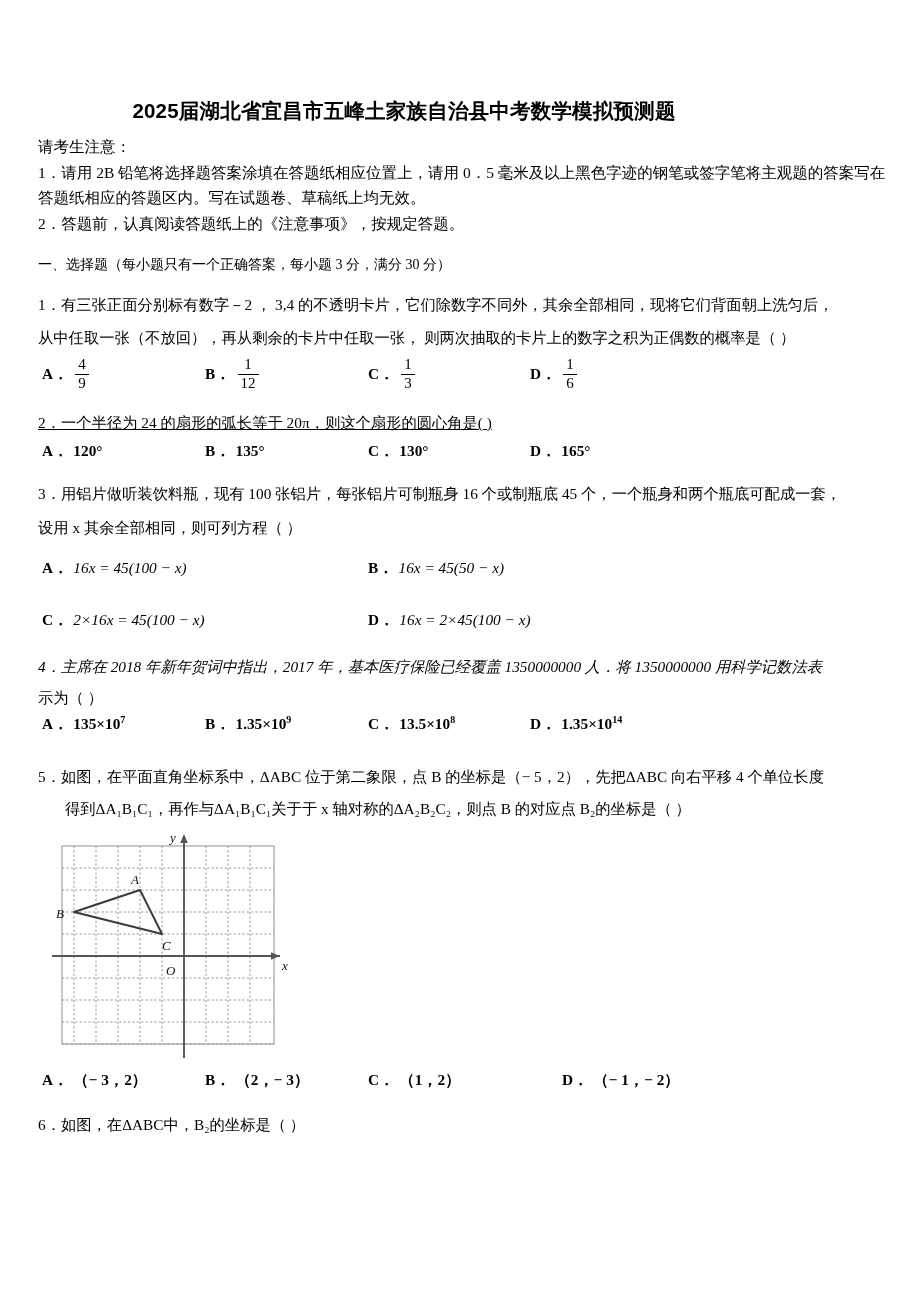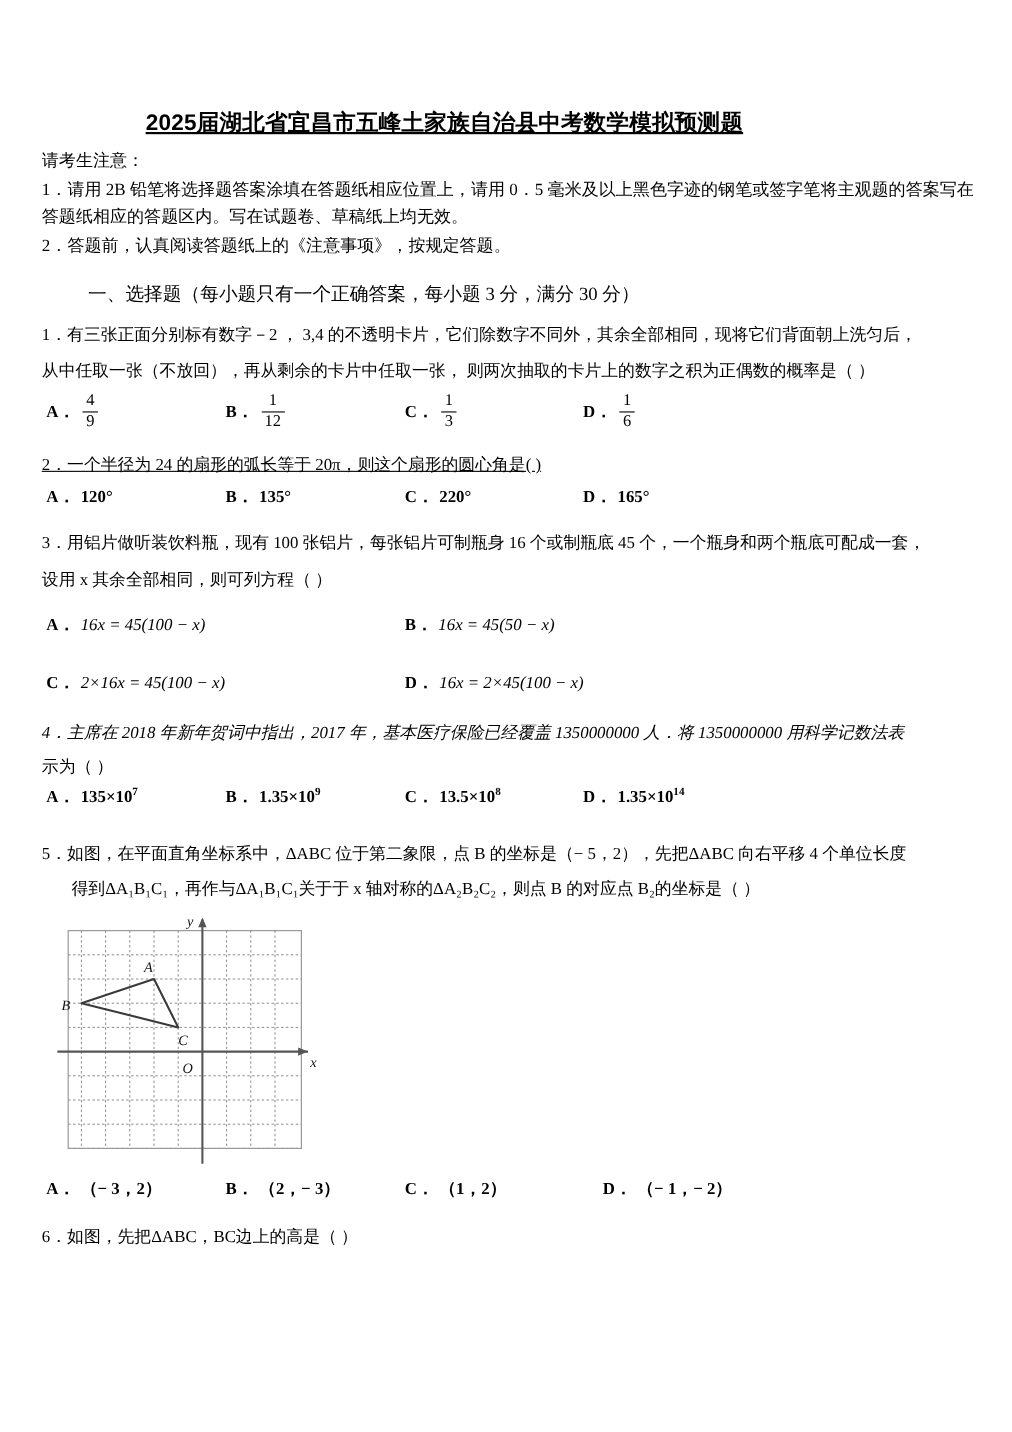--- a/index.html
+++ b/index.html
@@ -26,42 +26,40 @@
   .doc-title {
     position: absolute;
     left: 0; top: 97px;
     width: 808px;
     text-align: center;
     font-family: "Liberation Sans", "DejaVu Sans", sans-serif;
     font-weight: bold;
     font-size: 20.5px;
     letter-spacing: 0.2px;
     white-space: nowrap;
-    text-decoration: underline;
   }
 
   
   .notice {
     position: absolute;
     left: 38px;
     top: 134px;
     width: 850px;
     font-size: 15.5px;
     line-height: 25.6px;
   }
   .notice div { white-space: normal; }
 
   
   .section-head {
     position: absolute;
     left: 38px;
     top: 256px;
-    font-size: 17px;
+    font-size: 14px;
     white-space: nowrap;
-    margin-left: 42px;
   }
 
   
   .qtext {
     position: absolute;
     font-size: 15.3px;
     line-height: 34px;
     color: #000;
   }
 
@@ -157,21 +155,21 @@
   </div>
 
   <div class="opt-row" style="left:0; top:441px; width:853px;padding-left:14px;">
     <span class="opt" style="left:42px; top:0;">
       <span class="opt-letter b">A．</span><span class="b">120°</span>
     </span>
     <span class="opt" style="left:205px; top:0;text-align:center;">
       <span class="opt-letter b">B．</span><span class="b">135°</span>
     </span>
     <span class="opt" style="left:368px; top:0;">
-      <span class="opt-letter b">C．</span><span class="b">220°</span>
+      <span class="opt-letter b">C．</span><span class="b">130°</span>
     </span>
     <span class="opt" style="left:530px; top:0;">
       <span class="opt-letter b">D．</span><span class="b">165°</span>
     </span>
   </div>
 
   <div class="qtext" style="left:38px; top:477px; width:866px;">
     <span>3．</span><span>用铝片做听装饮料瓶，现有 100 张铝片，每张铝片可制瓶身 16 个或制瓶底 45 个，一个瓶身和两个瓶底可配成一套，</span>
   </div>
   <div class="qtext" style="left:38px; top:511px; width:860px;">设用 x 其余全部相同，则可列方程（      ）</div>
@@ -264,22 +262,22 @@
   <div class="opt-row" style="left:0; top:1070px; width:920px;">
     <span class="opt" style="left:42px; top:0;">
       <span class="opt-letter b">A．</span><span class="b">（− 3，2）</span>
     </span>
     <span class="opt" style="left:205px; top:0;">
       <span class="opt-letter b">B．</span><span class="b">（2，− 3）</span>
     </span>
     <span class="opt" style="left:368px; top:0;">
       <span class="opt-letter b">C．</span><span class="b">（1，2）</span>
     </span>
-    <span class="opt" style="left:548px; top:0;text-align:right;">
+    <span class="opt" style="left:562px; top:0;text-align:right;">
       <span class="opt-letter b">D．</span><span class="b">（− 1，− 2）</span>
     </span>
   </div>
 
   <div class="qtext" style="left:38px; top:1108px; width:860px;">
-    <span>6．</span><span>如图，先把ΔABC，BC边上的高是（      ）</span>
+    <span>6．</span><span>如图，在ΔABC中，B₂的坐标是（      ）</span>
   </div>
 
 </div>
 
 </body></html>

